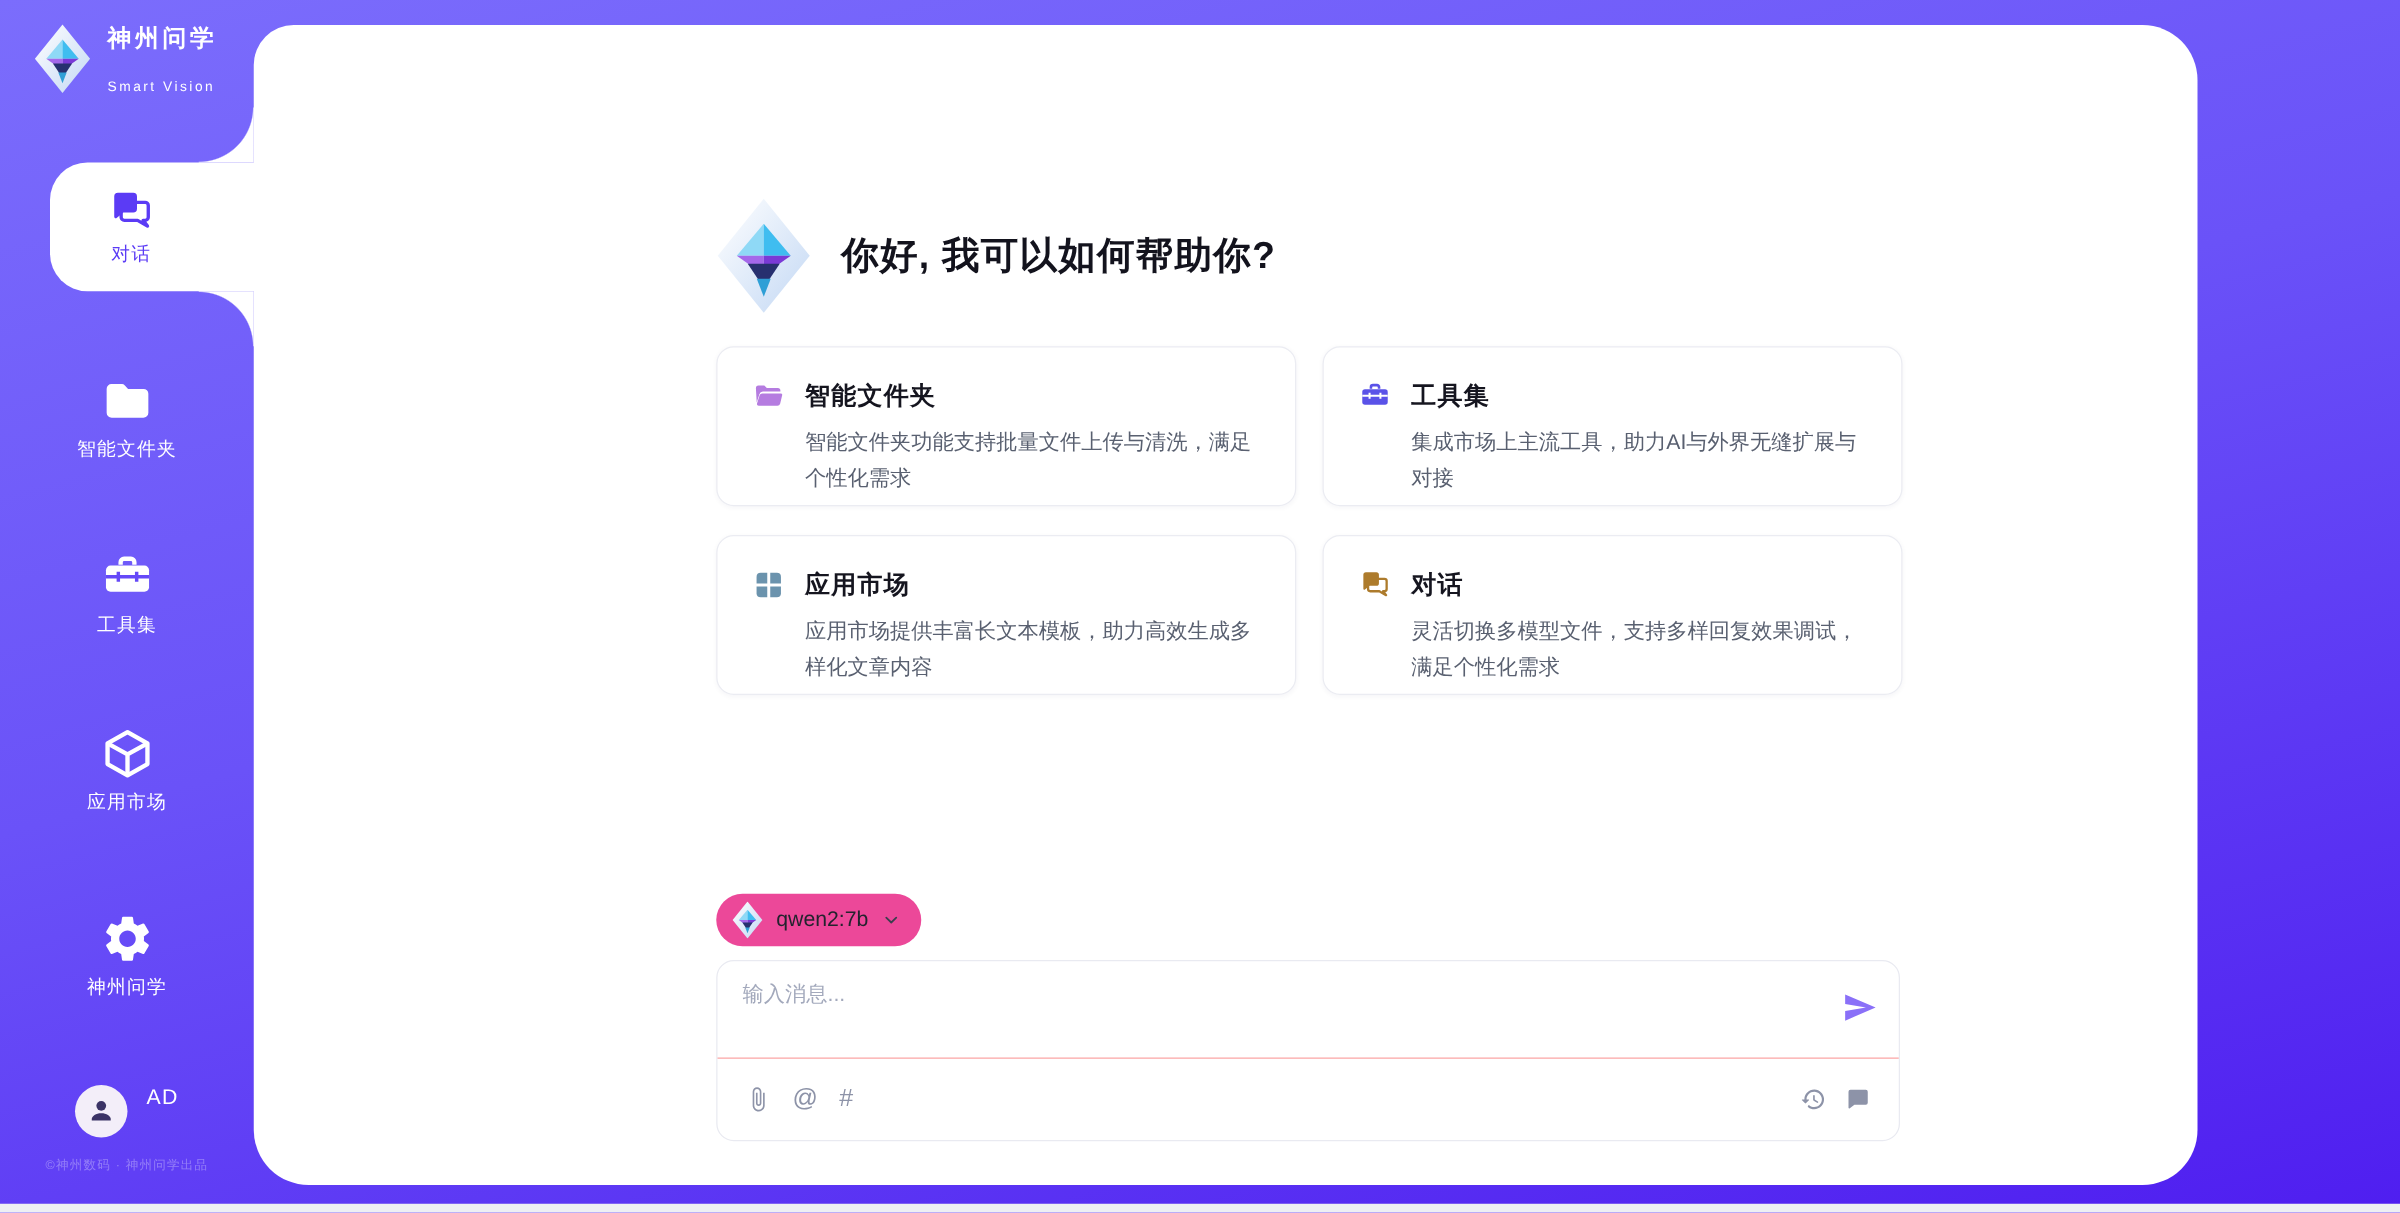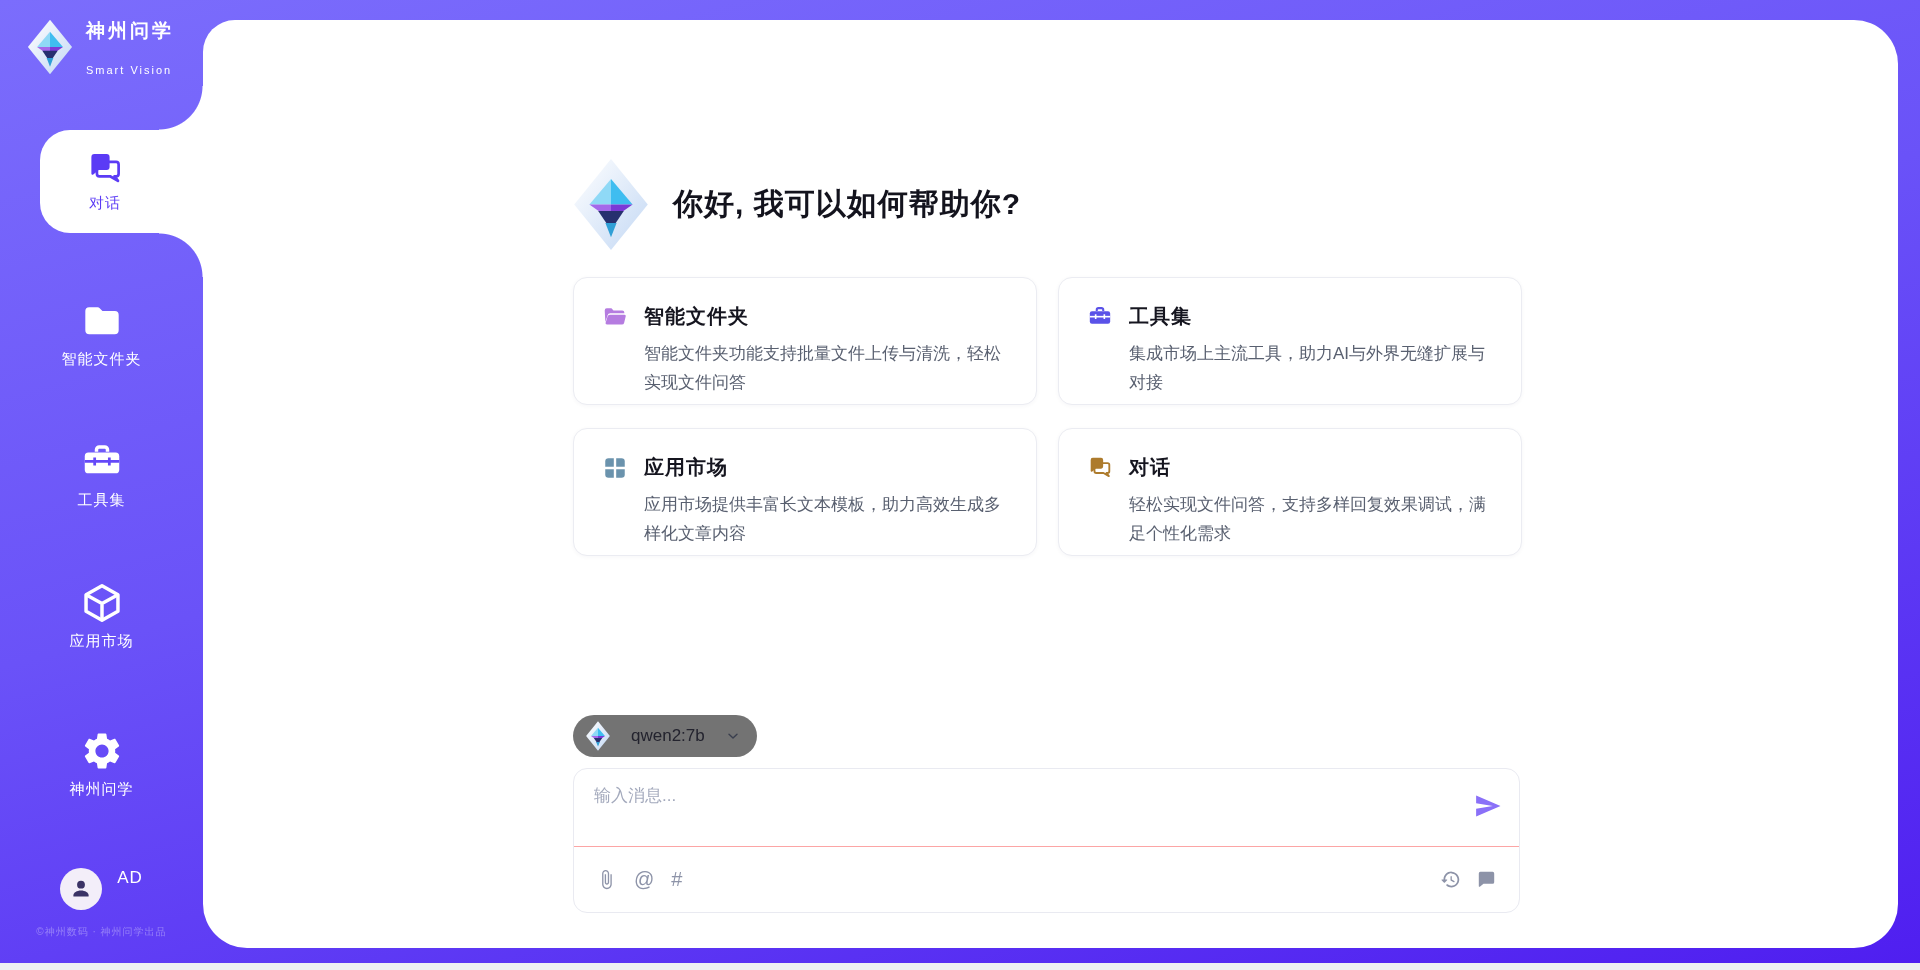--- a/index.html
+++ b/index.html
@@ -6,21 +6,21 @@
   html,body { width:1920px; height:970px; overflow:hidden; }
   body {
     position:relative;
     font-family:"Liberation Sans","DejaVu Sans",sans-serif;
     background:linear-gradient(165deg,#7b6dfc 0%,#6a52f8 45%,#4f1ef0 100%);
   }
   svg { display:block; }
 
   
   .panel {
-    position:absolute; left:203px; top:20px; width:1695px; height:928px;
+    position:absolute; left:203px; top:20px; width:1555px; height:928px;
     background:#ffffff; border-radius:32px 44px 44px 44px;
   }
   .bottom-strip {
     position:absolute; left:0; bottom:0; width:1920px; height:7px;
     background:#eef0f3;
   }
 
   
   .sidebar { position:absolute; left:0; top:0; width:203px; height:970px;padding-left:17px; }
   .brand { position:absolute; left:26px; top:18px; display:flex; align-items:center; gap:12px; }
@@ -90,22 +90,22 @@
   .card-title { font-size:20px; font-weight:700; color:#15151f; letter-spacing:1px; }
   .card-desc { margin:9px 0 0 42px; font-size:17px; color:#596070; line-height:29px; }
   .ic-folder { color:#b57ce0; }
   .ic-brief  { color:#5a52e8; --cut:#fff; }
   .ic-grid   { color:#6b93ad; }
   .ic-chat4  { color:#ad7b2c; }
 
   
   .model-pill {
     position:absolute; left:370px; top:695px; height:42px;
-    display:inline-flex; align-items:center; gap:20px; padding:0 16px 0 12px;
-    background:#737373; border-radius:21px; cursor:pointer;
+    display:inline-flex; align-items:center; gap:10px; padding:0 16px 0 12px;
+    background:#ec4899; border-radius:21px; cursor:pointer;
   }
   .model-logo { width:26px; height:30px; }
   .model-name { font-size:17px; color:#23232e; }
   .chev { width:16px; height:16px; color:#3a3f4e; }
 
   
   .composer {
     position:absolute; left:370px; top:748px; width:947px; height:145px;
     background:#fff; border:1px solid #e9eaf1; border-radius:14px;
   }
@@ -210,21 +210,21 @@
   </div>
 
   <div class="cards">
     <div class="card">
       <div class="card-head">
         <svg class="card-ic ic-folder">
             <use href="#sym-folder-open"></use>
           </svg>
         <span class="card-title">智能文件夹</span>
       </div>
-      <div class="card-desc">智能文件夹功能支持批量文件上传与清洗，轻松实现文件问答</div>
+      <div class="card-desc">智能文件夹功能支持批量文件上传与清洗，满足个性化需求</div>
     </div>
     <div class="card">
       <div class="card-head">
         <svg class="card-ic ic-brief">
             <use href="#sym-toolbox"></use>
           </svg>
         <span class="card-title">工具集</span>
       </div>
       <div class="card-desc">集成市场上主流工具，助力AI与外界无缝扩展与对接</div>
     </div>
@@ -237,21 +237,21 @@
       </div>
       <div class="card-desc">应用市场提供丰富长文本模板，助力高效生成多样化文章内容</div>
     </div>
     <div class="card">
       <div class="card-head">
         <svg class="card-ic ic-chat4">
             <use href="#sym-chat2"></use>
           </svg>
         <span class="card-title">对话</span>
       </div>
-      <div class="card-desc">轻松实现文件问答，支持多样回复效果调试，满足个性化需求</div>
+      <div class="card-desc">灵活切换多模型文件，支持多样回复效果调试，满足个性化需求</div>
     </div>
   </div>
 
   <div class="model-pill">
     <svg class="model-logo">
         <use href="#sym-diamond"></use>
       </svg>
     <span class="model-name">qwen2:7b</span>
     <svg class="chev">
         <use href="#sym-chev"></use>

